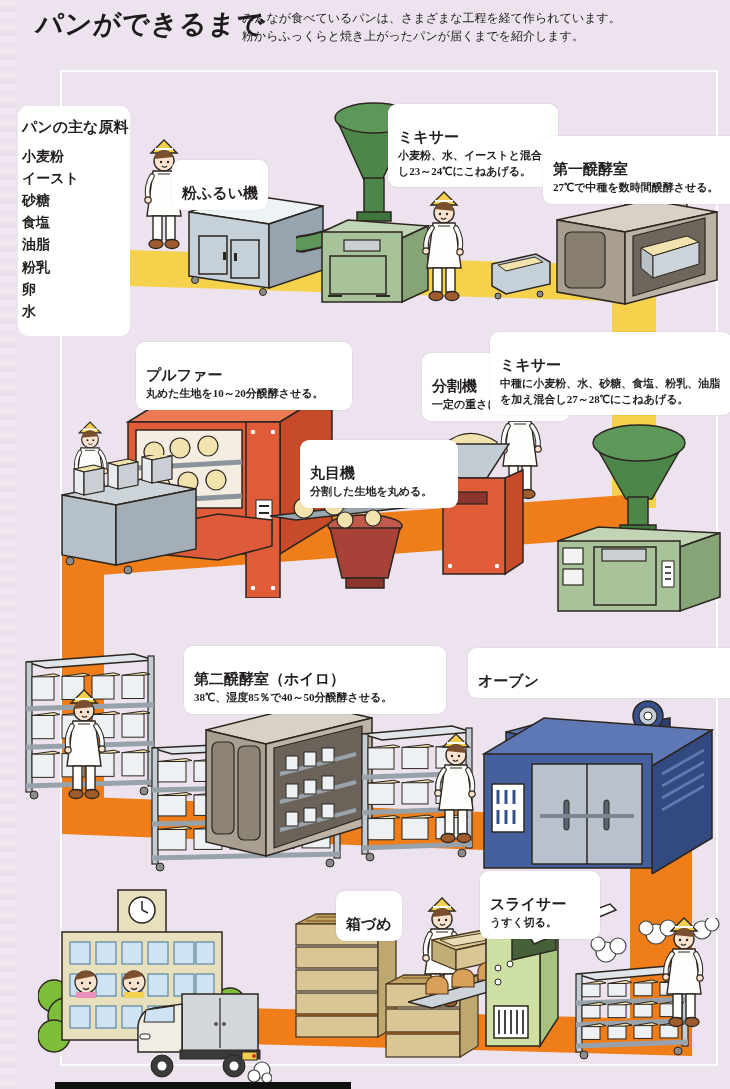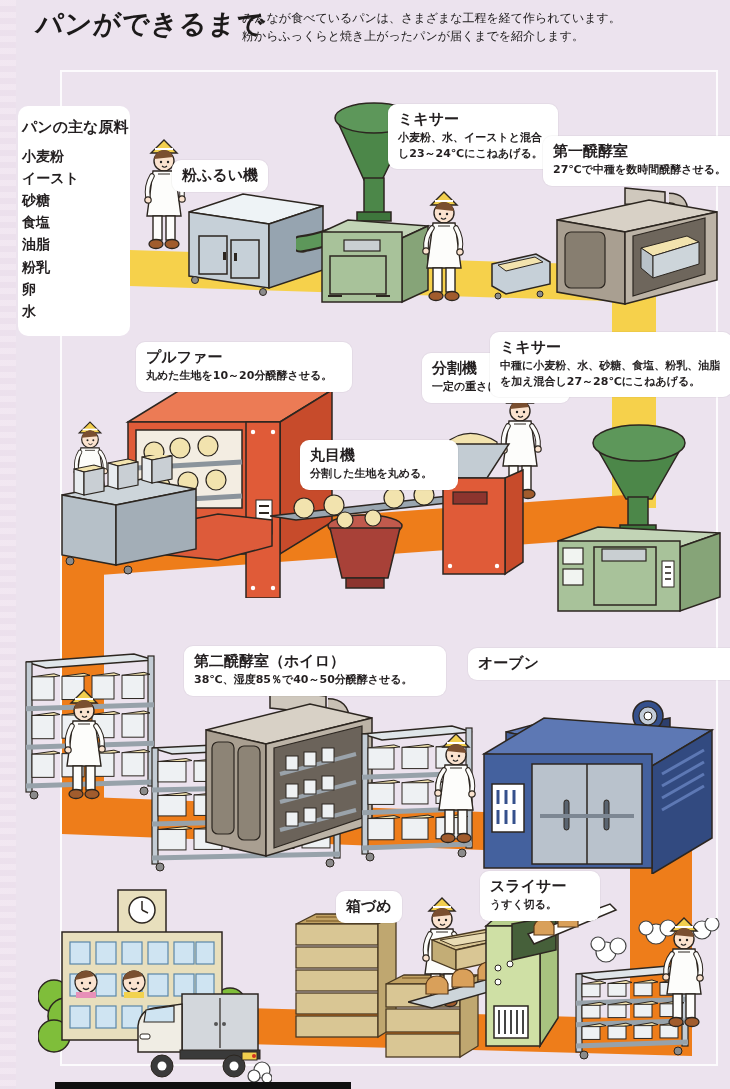--- a/index.html
+++ b/index.html
@@ -20,22 +20,22 @@
   .path-svg{position:absolute;left:0;top:0;z-index:1;}
   svg{display:block;}
   .machine{position:absolute;z-index:2;}
   .worker{position:absolute;z-index:2;width:48px;height:112px;}
   .worker.flip svg{transform:scaleX(-1);}
   .worker.small{width:40px;height:94px;}
   .worker.small svg{width:40px;height:94px;}
   .rack{position:absolute;z-index:2;}
 
   
-  .card{position:absolute;z-index:3;background:var(--card,#fff);border-radius:9px;padding:7px 10px 8px;
-    color:var(--ink,#231f20);box-shadow:0 0 0 1px rgba(0,0,0,.03);}
+  .card{position:absolute;z-index:3;background:var(--card,#fff);border-radius:9px;padding:25px 10px 8px;
+    color:var(--ink,#231f20);box-shadow:0 0 0 1px rgba(0,0,0,.03);font-family:Liberation Serif, serif;}
   .card .t{font-weight:bold;font-size:15px;line-height:1.15;}
   .card .d{font-size:11px;font-weight:bold;line-height:1.4;margin-top:2px;}
   .card .d:empty{display:none;margin:0;}
   .card.center{text-align:left;}
 
   
   .ingredients{position:absolute;left:18px;top:106px;width:104px;z-index:3;background:var(--card,#fff);
     border-radius:10px;padding:12px 4px 14px;color:var(--ink,#231f20);}
   .ingredients .t{font-weight:bold;font-size:15px;margin-bottom:8px;white-space:nowrap;}
   .ingredients .item{font-size:14px;font-weight:bold;line-height:1.58;}

